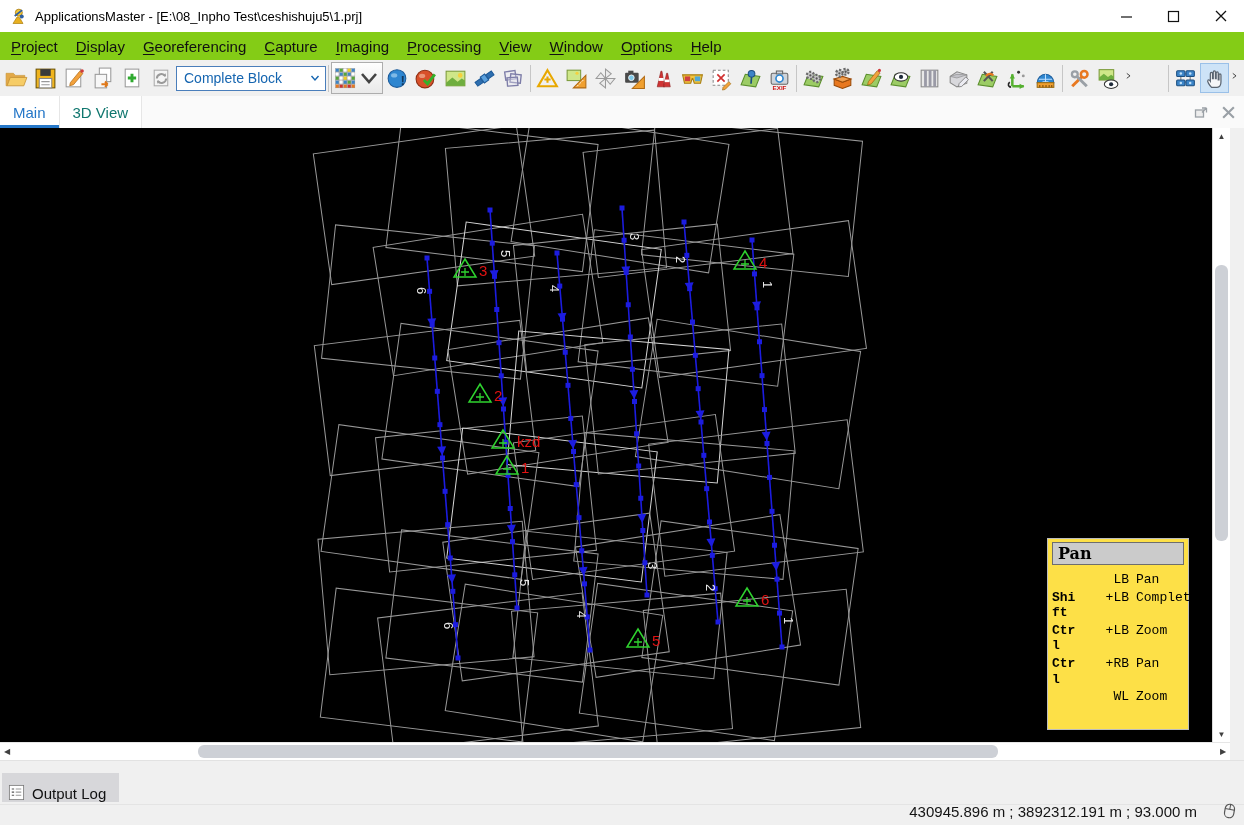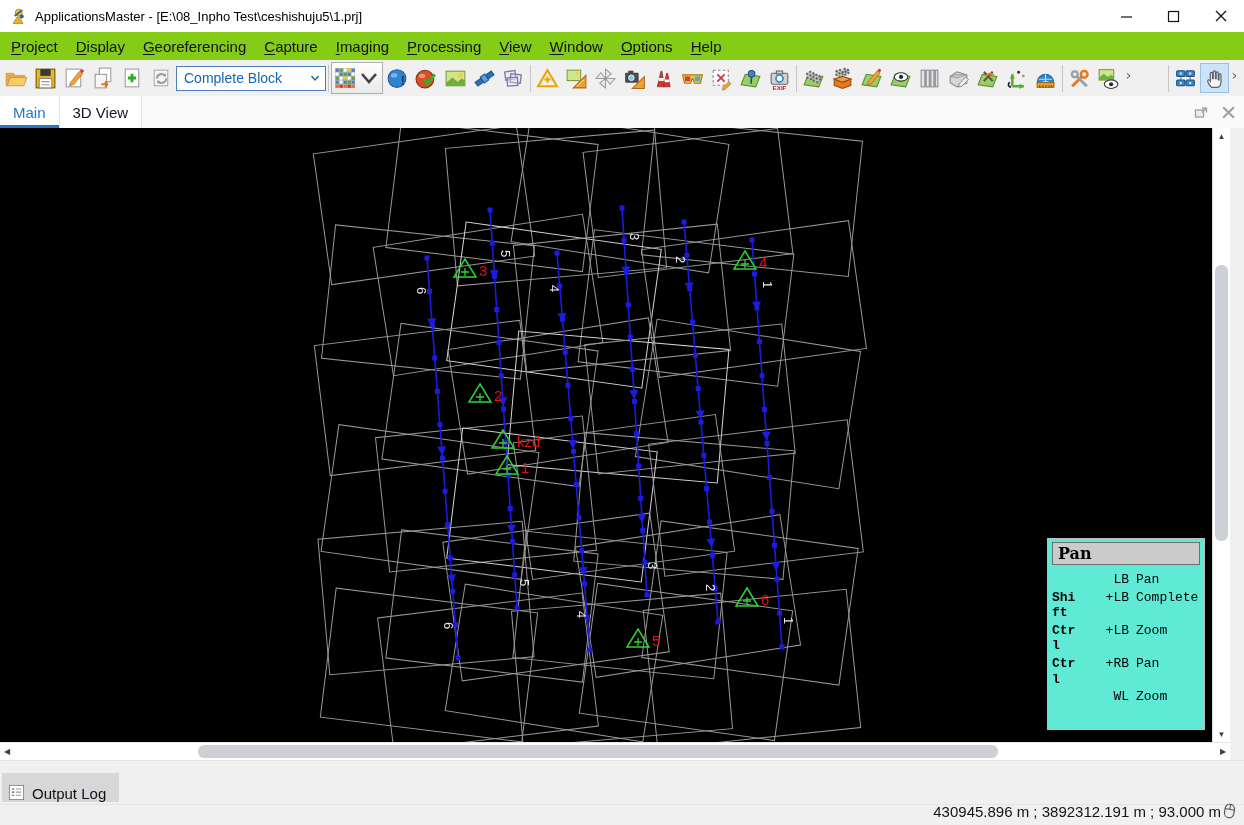--- a/index.html
+++ b/index.html
@@ -32,29 +32,29 @@
          box-sizing:border-box;flex:0 0 auto}
   .combo svg{margin-left:auto;margin-right:4px}
   .grid-btn{display:flex;align-items:center;height:30px;border:1px solid #adadad;
             background:linear-gradient(#fefefe,#e9e9e9);padding:0 1px;flex:0 0 auto}
   .grid-btn svg{width:24px;height:24px}
   .rightgrp{margin-left:auto;display:flex;align-items:center}
   
   .tabbar{position:absolute;top:96px;left:0;right:0;height:32px;background:#fafafa;
           display:flex;align-items:stretch}
   .tab{display:flex;align-items:center;padding:0 13px;font-size:15px;background:#fff;
-       border-right:1px solid #e6e6e6;color:#0f172a}
+       border-right:1px solid #e6e6e6;color:#0f766e}
   .tab.active{color:#2577c8;box-shadow:inset 0 -3px 0 #2577c8}
   .mdi{margin-left:auto;display:flex;align-items:center;gap:12px;padding-right:8px}
   
   .canvas{position:absolute;top:128px;left:0;width:1212px;height:614px;background:#000}
   .canvas svg{display:block}
   
-  .pan-box{position:absolute;left:1047px;top:410px;width:158px;height:192px;
-           background:#5eead4;border:1px solid #bdbdbd;box-sizing:border-box;padding:3px 4px}
+  .pan-box{position:absolute;left:1047px;top:410px;width:142px;height:192px;
+           background:#fde047;border:1px solid #bdbdbd;box-sizing:border-box;padding:3px 4px}
   .pan-title{background:#cbcbcb;border:1px solid #6e6e6e;color:#000;height:23px;
              font-family:"DejaVu Serif",serif;font-weight:bold;font-size:16px;
              padding:1px 5px;box-sizing:border-box;line-height:19px}
   .pan-rows{display:grid;grid-template-columns:28px 42px 1fr;column-gap:7px;row-gap:2px;
             margin-top:7px;font-family:"Liberation Mono",monospace;font-size:13px;
             color:#000;line-height:1.2}
   .pan-mod{font-weight:bold;word-break:break-all}
   .pan-btn{font-weight:normal;text-align:right;white-space:nowrap}
   
   .vscroll{position:absolute;top:128px;left:1212px;width:18px;height:614px;background:#fff;
@@ -67,21 +67,21 @@
   .hthumb{position:absolute;left:198px;width:800px;top:2px;height:13px;background:#cdd0d6;border-radius:6px}
   .hsb-arrow{position:absolute;top:0;height:17px;width:14px;display:flex;align-items:center;
              justify-content:center;font-size:8px;color:#404040}
   .corner{position:absolute;top:742px;left:1230px;width:14px;height:18px;background:#f0f0f0}
   
   .bottombar{position:absolute;top:760px;left:0;right:0;height:65px;background:#f0f0f0;
              border-top:1px solid #e2e2e2;box-sizing:border-box}
   .output-log{position:absolute;left:2px;top:12px;height:29px;display:flex;align-items:flex-end;
               gap:6px;background:#d7d7da;padding:0 13px 0 5px;font-size:15px;color:#111}
   .output-log svg{width:19px;height:19px}
-  .statusrow{position:absolute;right:6px;bottom:4px;display:flex;align-items:center;gap:0;
+  .statusrow{position:absolute;right:6px;bottom:4px;display:flex;align-items:center;gap:24px;
              font-size:15px;color:#141414}
   .status-sep{position:absolute;top:43px;left:0;right:0;height:1px;background:#e4e4e4}
 </style>
 </head>
 <body>
 
 <div class="titlebar">
   <svg class="app-icon" viewBox="0 0 24 24">
     <path d="M6 21l5-8 3 1 4 7z" fill="#e8b020" stroke="#a87808" stroke-width="0.8"></path>
     <circle cx="13" cy="8" r="4.2" fill="#f2c838" stroke="#a87808"></circle>

